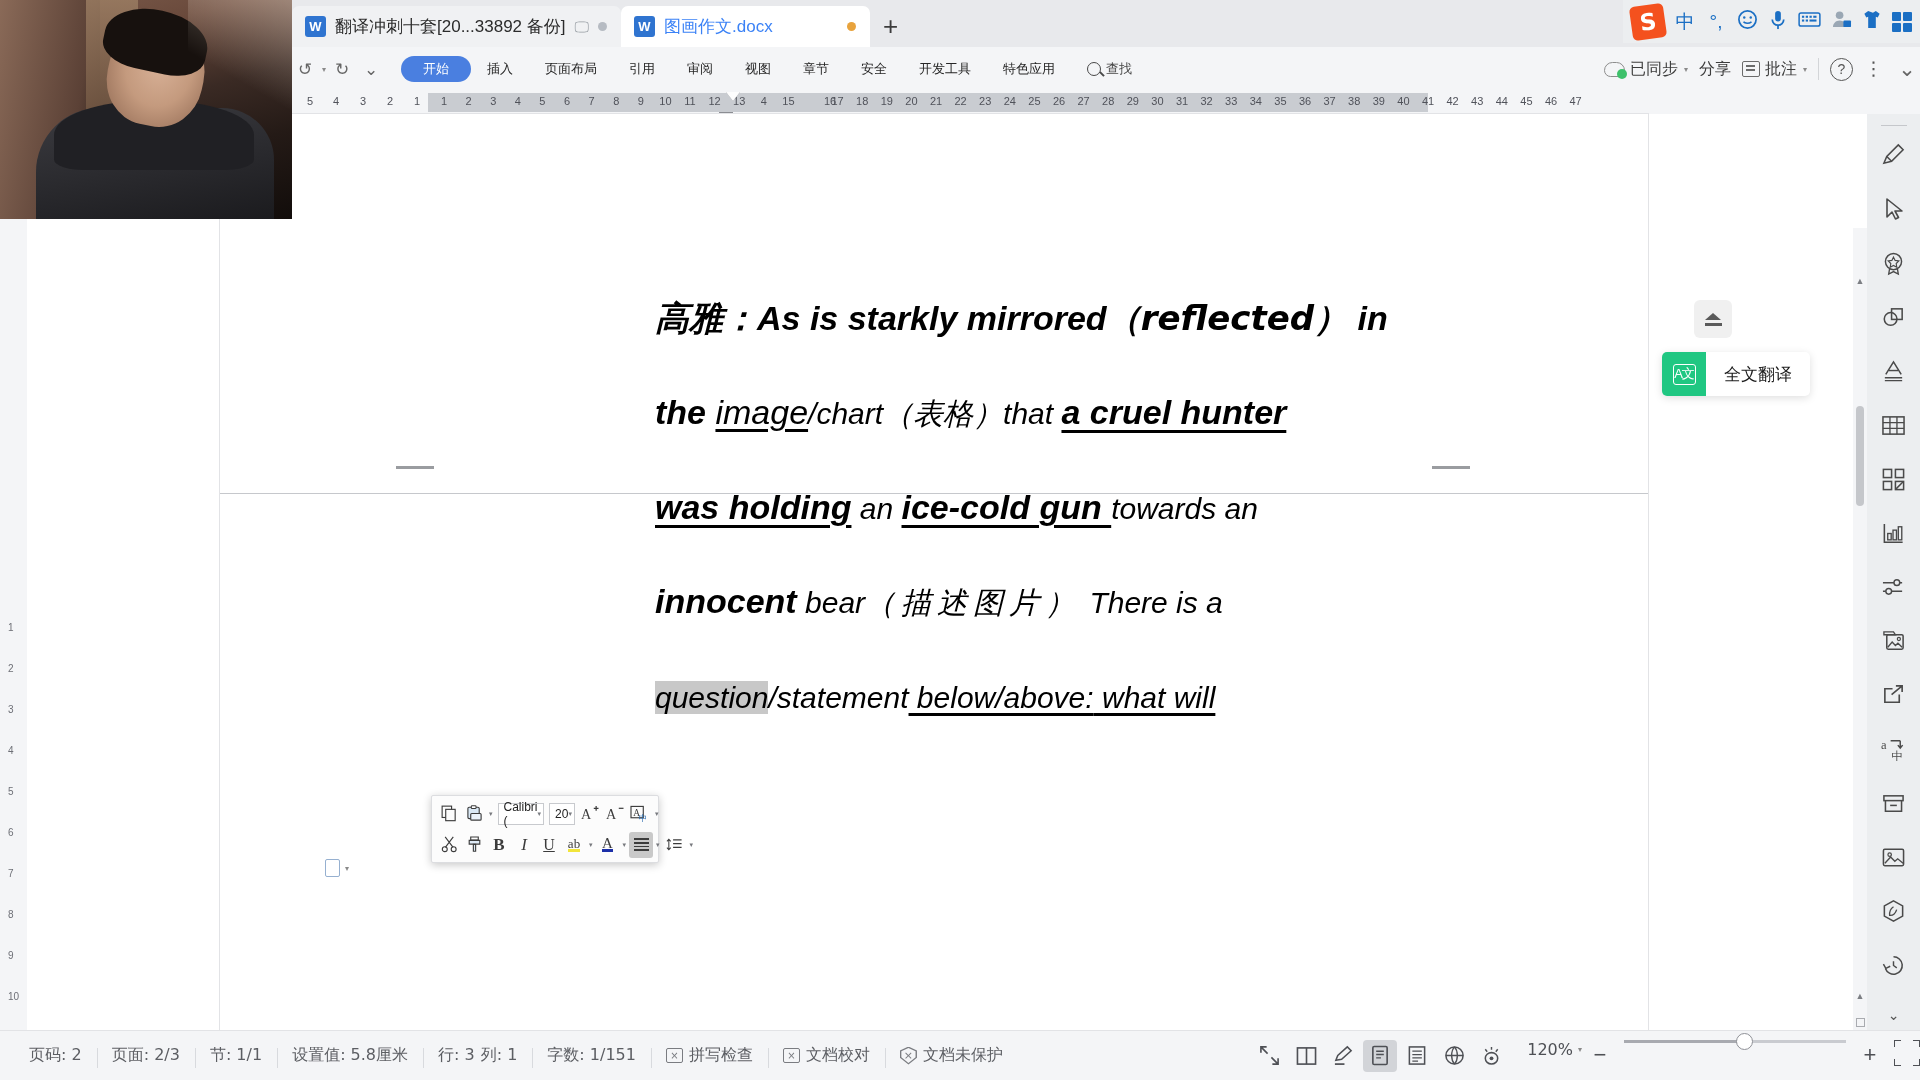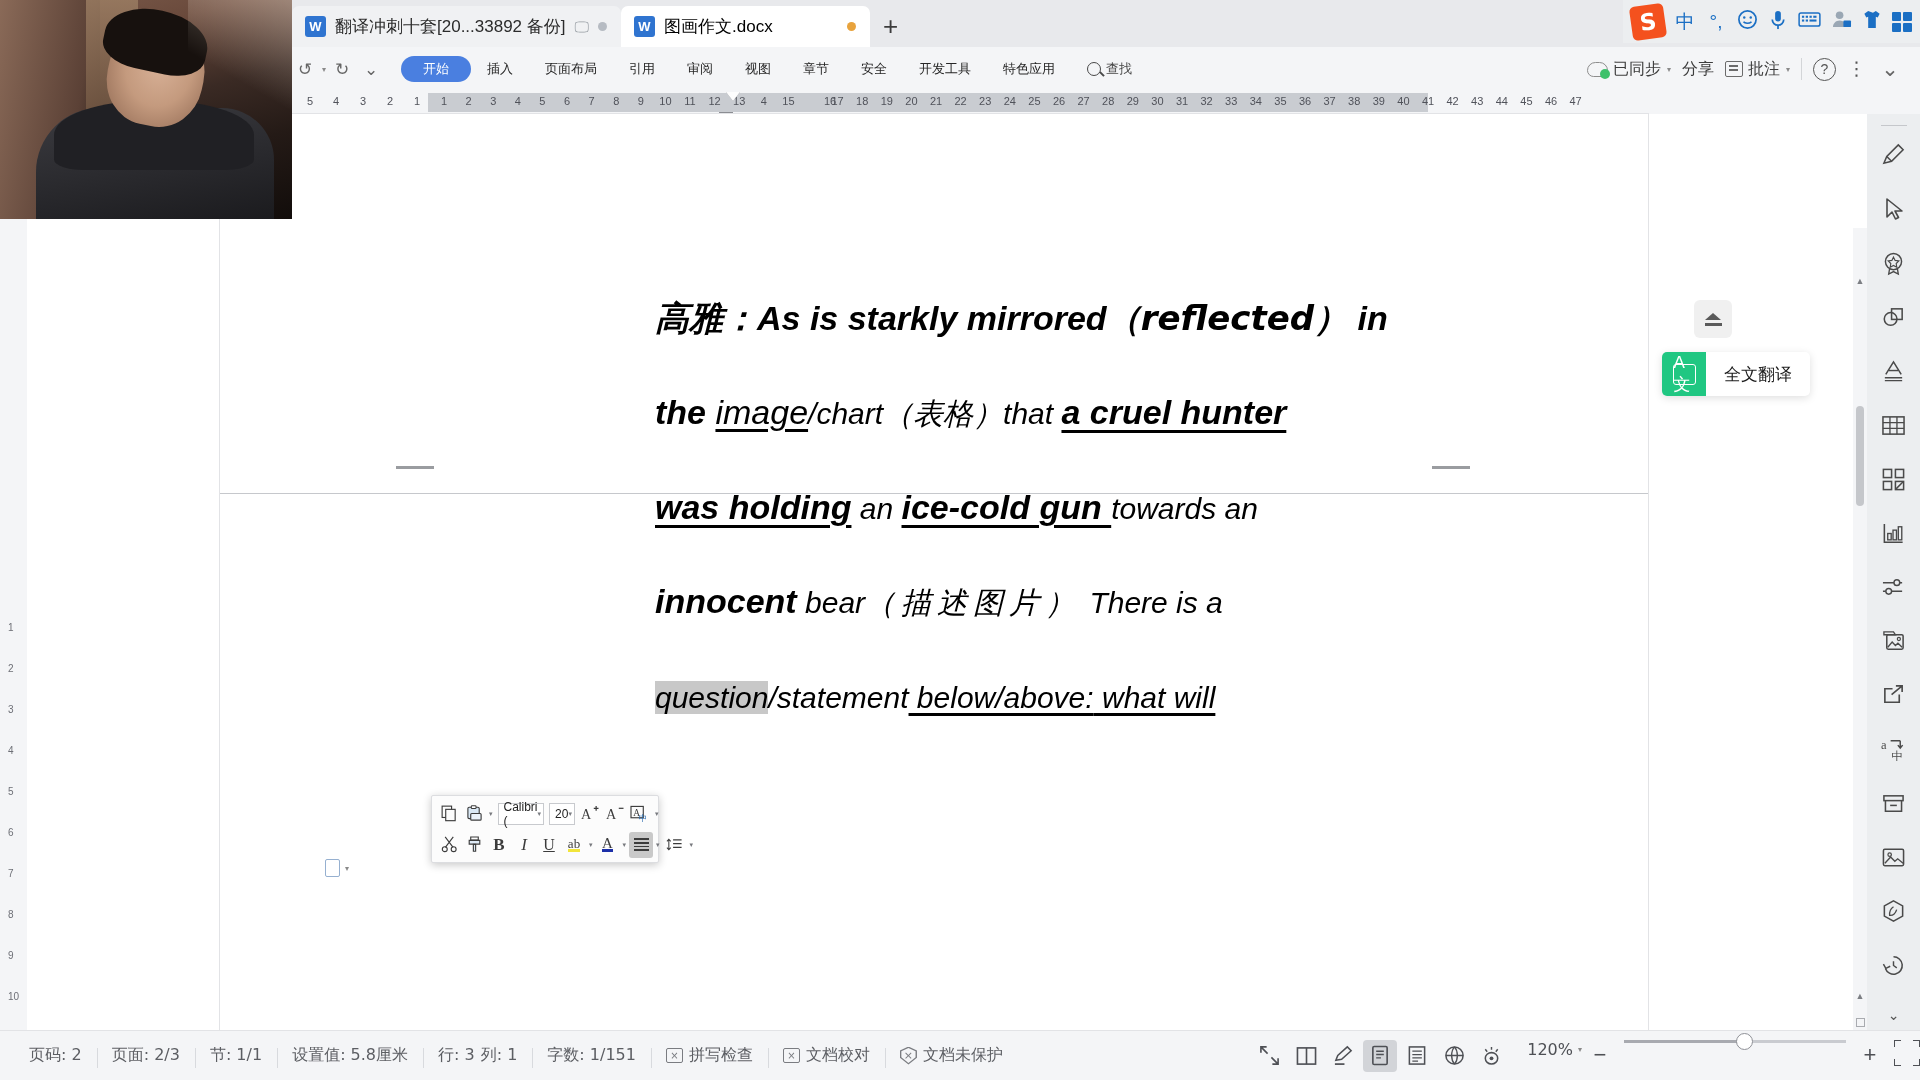--- a/index.html
+++ b/index.html
@@ -22,21 +22,21 @@
     padding: 0 14px 0 13px; border-radius: 7px 7px 0 0;
     font-size: 17px; color: #2b2b2b; position: relative;
   }
   .tab.inactive { background: #f0f1f3; }
   .tab.active { background: #ffffff; }
   .tab .wicon {
     width: 21px; height: 21px; border-radius: 3px;
     background: #2f74d0; color: #fff; font-size: 13px; font-weight: bold;
     display: flex; align-items: center; justify-content: center; flex: none;
   }
-  .tab.active .tlabel { color: #000000; }
+  .tab.active .tlabel { color: #3b82f6; }
   .tab .tstate { color: #9aa0a6; font-size: 15px; }
   .tab .tdot { width: 9px; height: 9px; border-radius: 50%; background: #b6bbc2; }
   .tab.active .tdot { background: #e8a33d; }
   .tabplus {
     width: 42px; height: 41px; display: flex; align-items: center;
     justify-content: center; font-size: 26px; color: #3c3c3c; font-weight: 300;
   }
   .tray {
     position: absolute; right: 0; top: 0; height: 43px;
     display: flex; align-items: center; gap: 9px; padding: 0 8px;
@@ -75,21 +75,21 @@
   .menu.find { display: flex; align-items: center; gap: 5px; color: #484848; }
   .mag {
     width: 14px; height: 14px; border: 1.8px solid #484848; border-radius: 50%;
     position: relative; display: inline-block;
   }
   .mag::after {
     content: ''; position: absolute; width: 6px; height: 1.8px; background: #484848;
     transform: rotate(45deg); right: -5px; bottom: 0px;
   }
   .ribbon-right {
-    margin-left: auto; display: flex; align-items: center; gap: 11px; padding-right: 17px;
+    margin-left: auto; display: flex; align-items: center; gap: 11px; 
   }
   .rbtn { display: flex; align-items: center; gap: 5px; font-size: 16px; color: #3d3d3d; }
   .cloud {
     width: 21px; height: 15px; border: 1.7px solid #8d8d8d; border-radius: 9px 9px 7px 7px;
     position: relative;
   }
   .cloud::after {
     content: ''; position: absolute; width: 10px; height: 10px; background: #3ec16b;
     border-radius: 50%; right: -3px; bottom: -3px;
   }
@@ -238,21 +238,21 @@
     position: absolute; right: 110px; top: 238px; height: 44px; display: flex;
     align-items: center; background: #fff; border-radius: 5px;
     box-shadow: 0 2px 8px rgba(0,0,0,.13);
   }
   .tr-card .tgreen {
     width: 44px; height: 44px; background: #20c782; border-radius: 5px 0 0 5px;
     display: flex; align-items: center; justify-content: center;
   }
   .tr-ab {
     width: 23px; height: 21px; border: 1.8px solid #fff; border-radius: 3px;
-    color: #fff; font-size: 17px; display: flex; align-items: center;
+    color: #fff; font-size: 13px; display: flex; align-items: center;
     justify-content: center; letter-spacing: -1px;
   }
   .tr-card .tlab {
     padding: 0 18px; font-size: 17px; color: #1b1b1b;
     font-family: "DejaVu Sans", sans-serif;
   }
 
   
   .rsb {
     position: absolute; right: 0; top: 114px; width: 53px; height: 916px;

